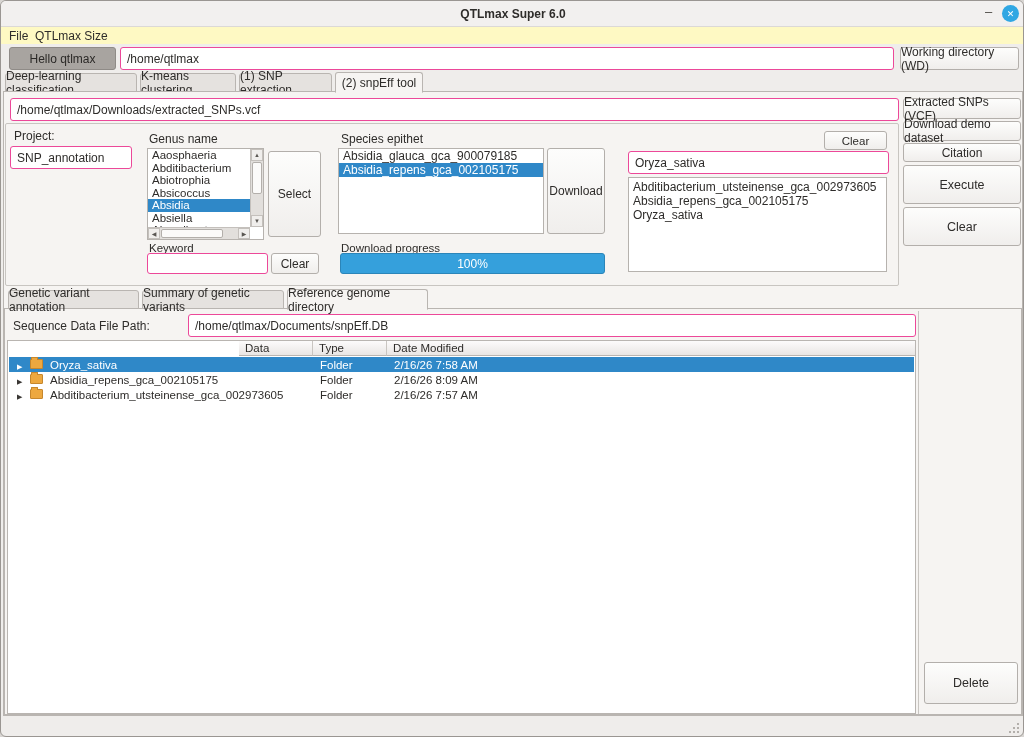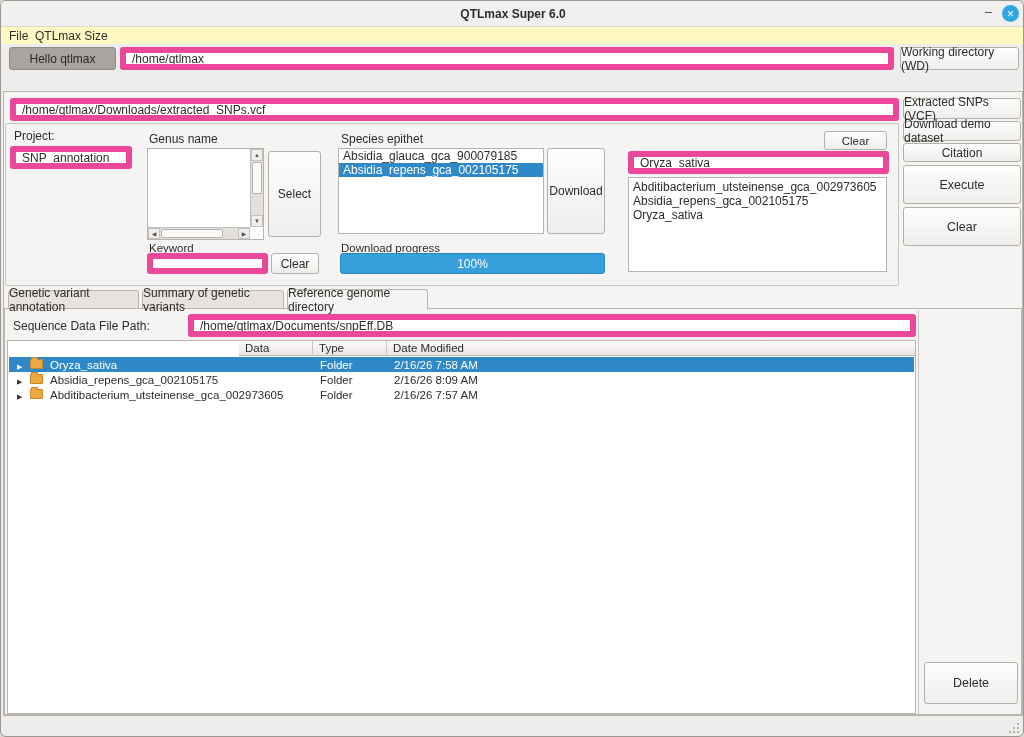--- a/index.html
+++ b/index.html
@@ -4,21 +4,21 @@
 <style>
   * { margin:0; padding:0; box-sizing:border-box; }
   html,body { width:1024px; height:737px; }
   body { font-family:"Liberation Sans", sans-serif; background:#d8d5d2; }
   #app { position:relative; width:1024px; height:737px; background:#efedeb; overflow:hidden;
          border:1px solid #9a9692; border-radius:6px; }
   .abs { position:absolute; }
   .btn { position:absolute; display:flex; align-items:center; justify-content:center;
          background:linear-gradient(#fdfdfc,#f0eeec); border:1px solid #b3afab; border-radius:3px;
          font-size:12px; color:#2e2c2a; cursor:default; }
-  .input { position:absolute; background:#ffffff; border:6px solid #ec4899; border-radius:3px;
+  .input { position:absolute; background:#ffffff; border:1px solid #ec4899; border-radius:3px;
            font-size:12px; color:#2e2c2a; padding:0 6px; font-family:"Liberation Sans", sans-serif; outline:none; }
   .label { position:absolute; font-size:12px; color:#2e2c2a; white-space:nowrap; }
   .pane { position:absolute; background:#f4f2f0; border:1px solid #b9b5b1; }
   .tab { position:absolute; top:0; height:19px; background:#e5e2df; border:1px solid #b9b5b1;
          border-radius:3px 3px 0 0; display:flex; align-items:center; justify-content:center;
          font-size:12px; color:#2e2c2a; z-index:1; }
   .tab.active { background:#f6f4f2; height:21px; top:-1px; border-bottom:1px solid #f6f4f2; z-index:3; }
   .listbox { position:absolute; background:#ffffff; border:1px solid #b6b2ae; overflow:hidden; }
   .lb-item { height:12.5px; line-height:12.5px; font-size:11.5px; padding-left:4px;
              white-space:nowrap; color:#2e2c2a; overflow:hidden; }
@@ -64,38 +64,53 @@
 
   <div class="abs" style="left:0;top:26px;width:1024px;height:17px;background:#fef9c3;">
     <span class="label" style="left:8px;top:2px;">File</span>
     <span class="label" style="left:34px;top:2px;">QTLmax Size</span>
   </div>
 
   <div class="btn" style="left:8px;top:46px;width:107px;height:23px;background:#a8a4a0;border-color:#8f8b87;color:#2b2927;">Hello qtlmax</div>
   <input class="input" style="left: 119px; top: 46px; width: 774px; height: 23px;" value="/home/qtlmax">
   <div class="btn" style="left:899px;top:46px;width:119px;height:23px;">Working directory (WD)</div>
 
+  <div class="abs" style="left:0;top:72px;width:1024px;height:19px;">
+    <div class="tab" style="left:4px;width:132px;">Deep-learning classification</div>
+    <div class="tab" style="left:139px;width:96px;">K-means clustering</div>
+    <div class="tab" style="left:238px;width:93px;">(1) SNP extraction</div>
+    <div class="tab active" style="left:334px;width:88px;">(2) snpEff tool</div>
+  </div>
 
   <div class="pane" style="left:2px;top:90px;width:1020px;height:625px;background:#f6f4f2;z-index:2;">
 
     <input class="input" style="left: 6px; top: 6px; width: 889px; height: 23px;" value="/home/qtlmax/Downloads/extracted_SNPs.vcf">
 
     <div class="btn" style="left:899px;top:6px;width:118px;height:21px;">Extracted SNPs (VCF)</div>
     <div class="btn" style="left:899px;top:29px;width:118px;height:20px;">Download demo dataset</div>
     <div class="btn" style="left:899px;top:51px;width:118px;height:19px;">Citation</div>
     <div class="btn" style="left:899px;top:73px;width:118px;height:39px;font-size:12.5px;">Execute</div>
     <div class="btn" style="left:899px;top:115px;width:118px;height:39px;font-size:12.5px;">Clear</div>
 
     <div class="gbox" style="left:1px;top:31px;width:894px;height:163px;"></div>
 
     <span class="label" style="left:10px;top:37px;">Project:</span>
     <input class="input" style="left: 6px; top: 54px; width: 122px; height: 23px;" value="SNP_annotation">
 
     <span class="label" style="left:145px;top:40px;">Genus name</span>
     <div class="listbox" style="left:143px;top:56px;width:117px;height:92px;">
+      <div style="position:absolute;left:0;top:0;right:13px;bottom:12px;overflow:hidden;">
+        <div class="lb-item">Aaosphaeria</div>
+        <div class="lb-item">Abditibacterium</div>
+        <div class="lb-item">Abiotrophia</div>
+        <div class="lb-item">Absicoccus</div>
+        <div class="lb-item sel">Absidia</div>
+        <div class="lb-item">Absiella</div>
+        <div class="lb-item">Abyssibacter</div>
+      </div>
       <div class="vscroll">
         <span class="sb-btn" style="left:0;top:0;width:12px;height:12px;">▲</span>
         <div class="sb-thumb" style="left:1px;top:13px;width:10px;height:32px;"></div>
         <span class="sb-btn" style="left:0;bottom:0;width:12px;height:12px;line-height:11px;">▼</span>
       </div>
       <div class="hscroll">
         <span class="sb-btn" style="left:0;top:0;width:12px;height:11px;">◀</span>
         <div class="sb-thumb" style="left:13px;top:1px;width:62px;height:9px;"></div>
         <span class="sb-btn" style="right:0;top:0;width:12px;height:11px;">▶</span>
       </div>

